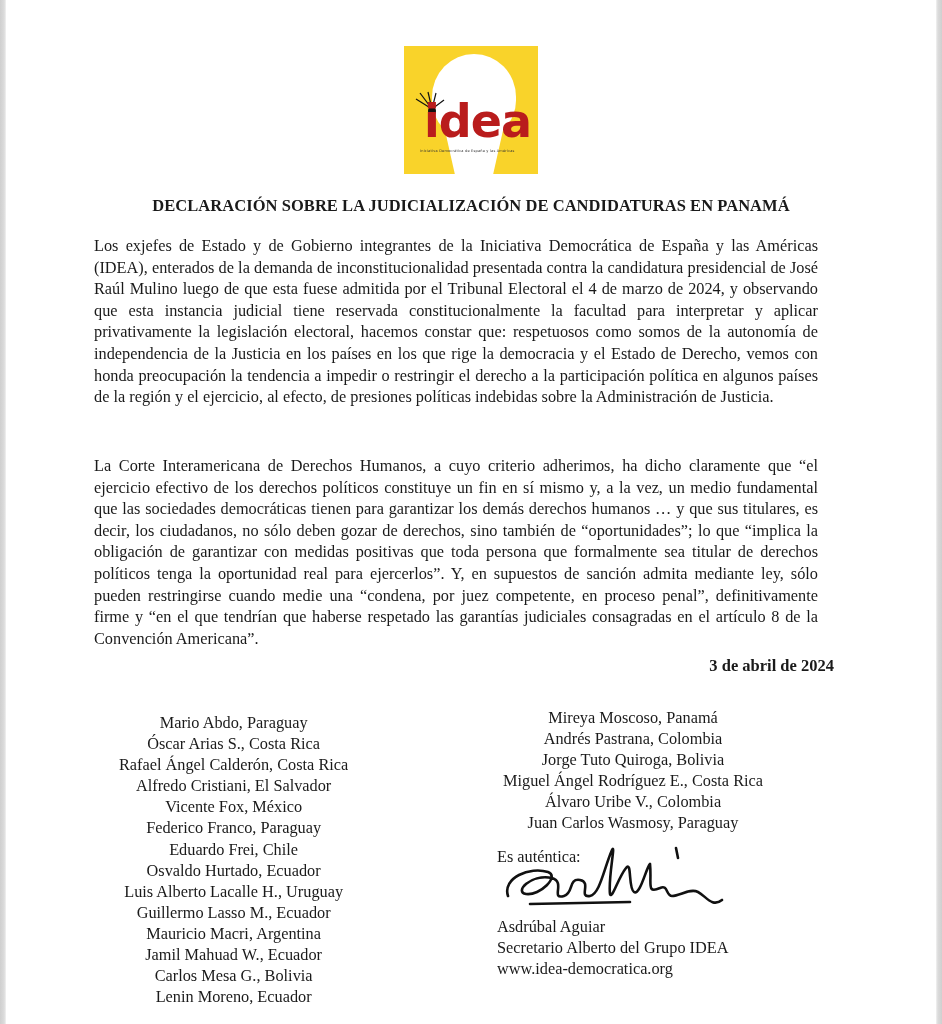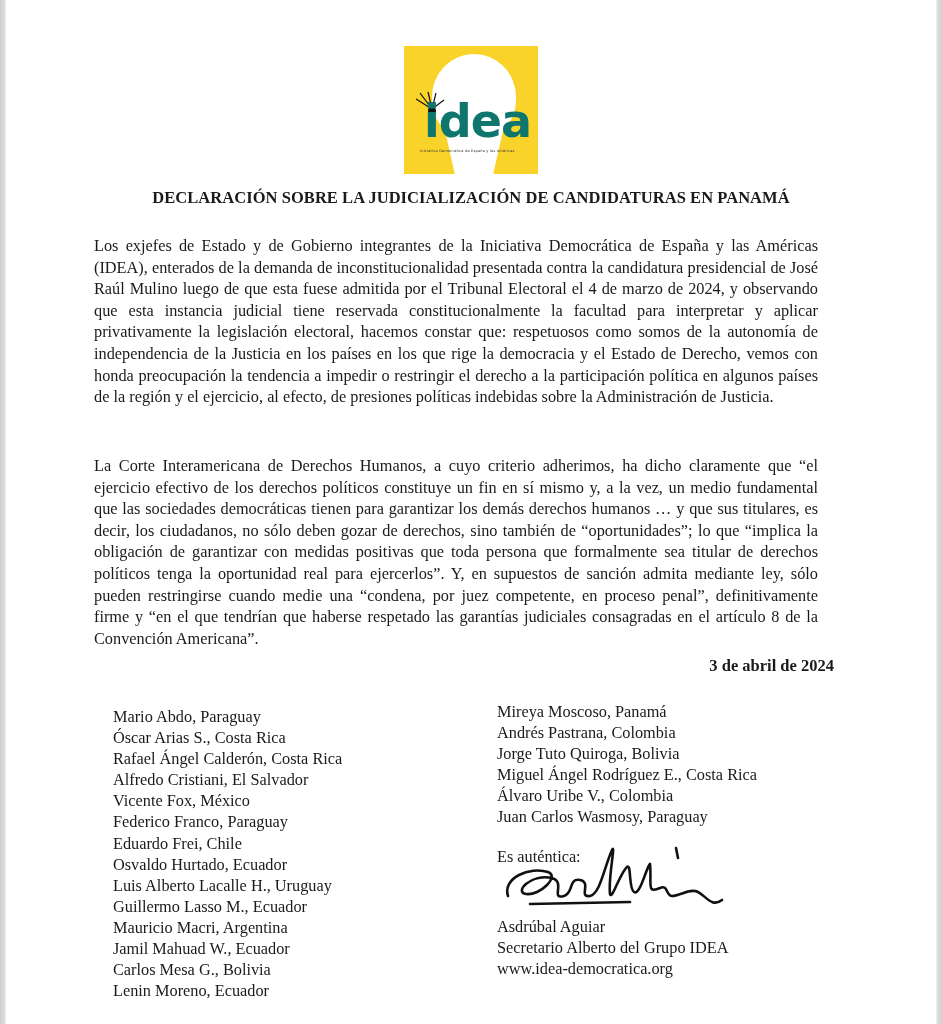--- a/index.html
+++ b/index.html
@@ -15,38 +15,38 @@
     background: linear-gradient(to left, #cfcfcf, #dcdcdc 70%, #f2f2f2); }
 
   .logo { position: absolute; left: 404px; top: 46px; width: 134px; height: 128px;
     background: #f9d32a; overflow: hidden; }
   .logo .bulb { position: absolute; left: 28px; top: 8px; width: 84px; height: 86px;
     background: #ffffff; border-radius: 50% 50% 46% 46%; }
   .logo .bulb-neck { position: absolute; left: 40px; top: 80px; width: 60px; height: 48px;
     background: #ffffff; clip-path: polygon(0 0, 100% 0, 82% 100%, 18% 100%); }
   .logo .word { position: absolute; left: 20px; top: 52px; width: 110px;
     font-family: "DejaVu Sans", "Liberation Sans", sans-serif; font-weight: bold;
-    font-size: 46px; letter-spacing: -1px; color: #0f766e; line-height: 1; }
+    font-size: 46px; letter-spacing: -1px; color: #b91c1c; line-height: 1; }
   .logo .rays { position: absolute; left: 10px; top: 45px; width: 34px; height: 26px; }
   .logo .tagline { position: absolute; left: 16px; top: 103px; width: 116px;
     font-family: "DejaVu Sans", sans-serif; font-size: 3.5px; color: #333;
     letter-spacing: 0.2px; white-space: nowrap; overflow: hidden; }
 
-  .title { position: absolute; left: 0; top: 188px; width: 942px; text-align: center;
+  .title { position: absolute; left: 0; top: 196px; width: 942px; text-align: center;
     font-weight: bold; font-size: 16.5px; letter-spacing: 0.05px; }
 
   .para { position: absolute; left: 94px; width: 724px; font-size: 16.3px;
     line-height: 21.6px; text-align: justify; margin: 0; }
   .p1 { top: 235px; }
   .p2 { top: 455px; }
 
   .date { position: absolute; right: 108px; top: 656px; font-weight: bold; font-size: 16.5px; }
 
-  .signers { position: absolute; top: 706px; list-style: none; margin: 0; padding: 0;
-    font-size: 16.3px; line-height: 21.1px; }
+  .signers { position: absolute; top: 706px; list-style: none; margin: 6px; padding: 0;
+    font-size: 16.3px; line-height: 21.1px; text-align: center; }
   .col-left { left: 113px; }
   .col-right { left: 497px; top: 701px; }
 
   .auth { position: absolute; left: 497px; top: 846px; font-size: 16.3px; line-height: 21.1px; }
   .signature { position: absolute; left: 500px; top: 838px; width: 230px; height: 86px; }
   .signer-block { position: absolute; left: 497px; top: 916px; font-size: 16.3px; line-height: 21.1px; }
   .signer-block div { white-space: nowrap; }
 </style>
 </head>
 <body>

